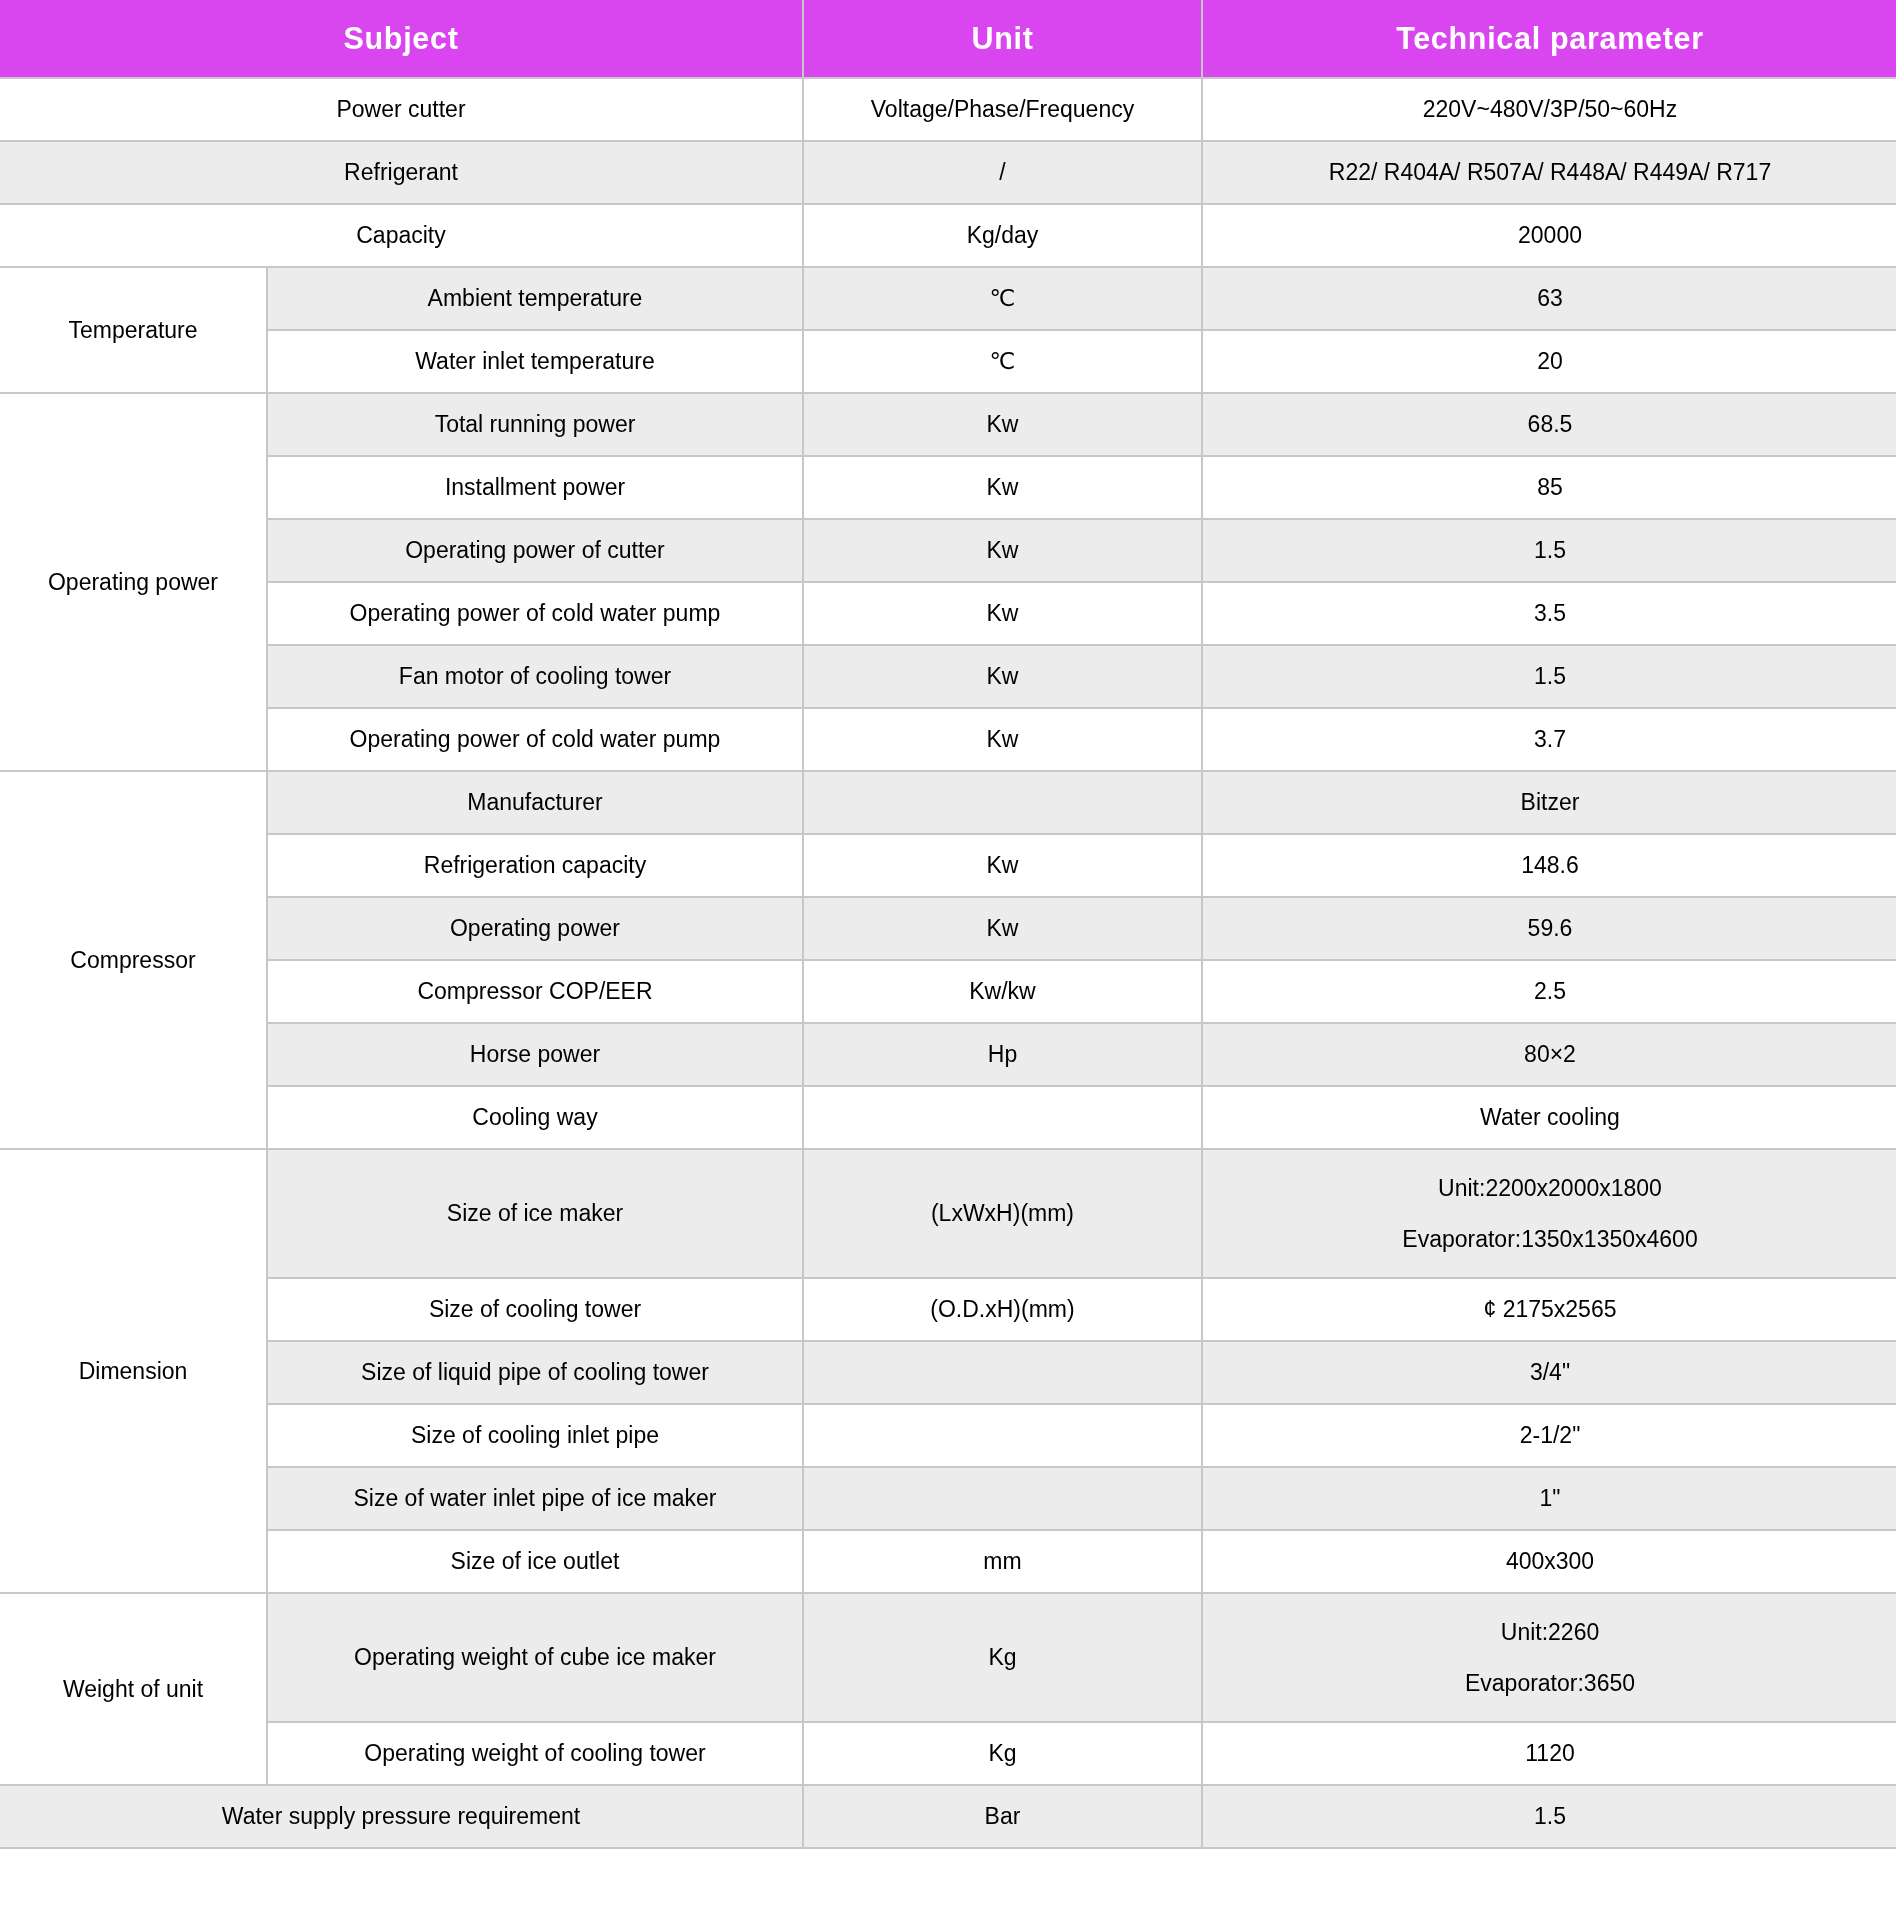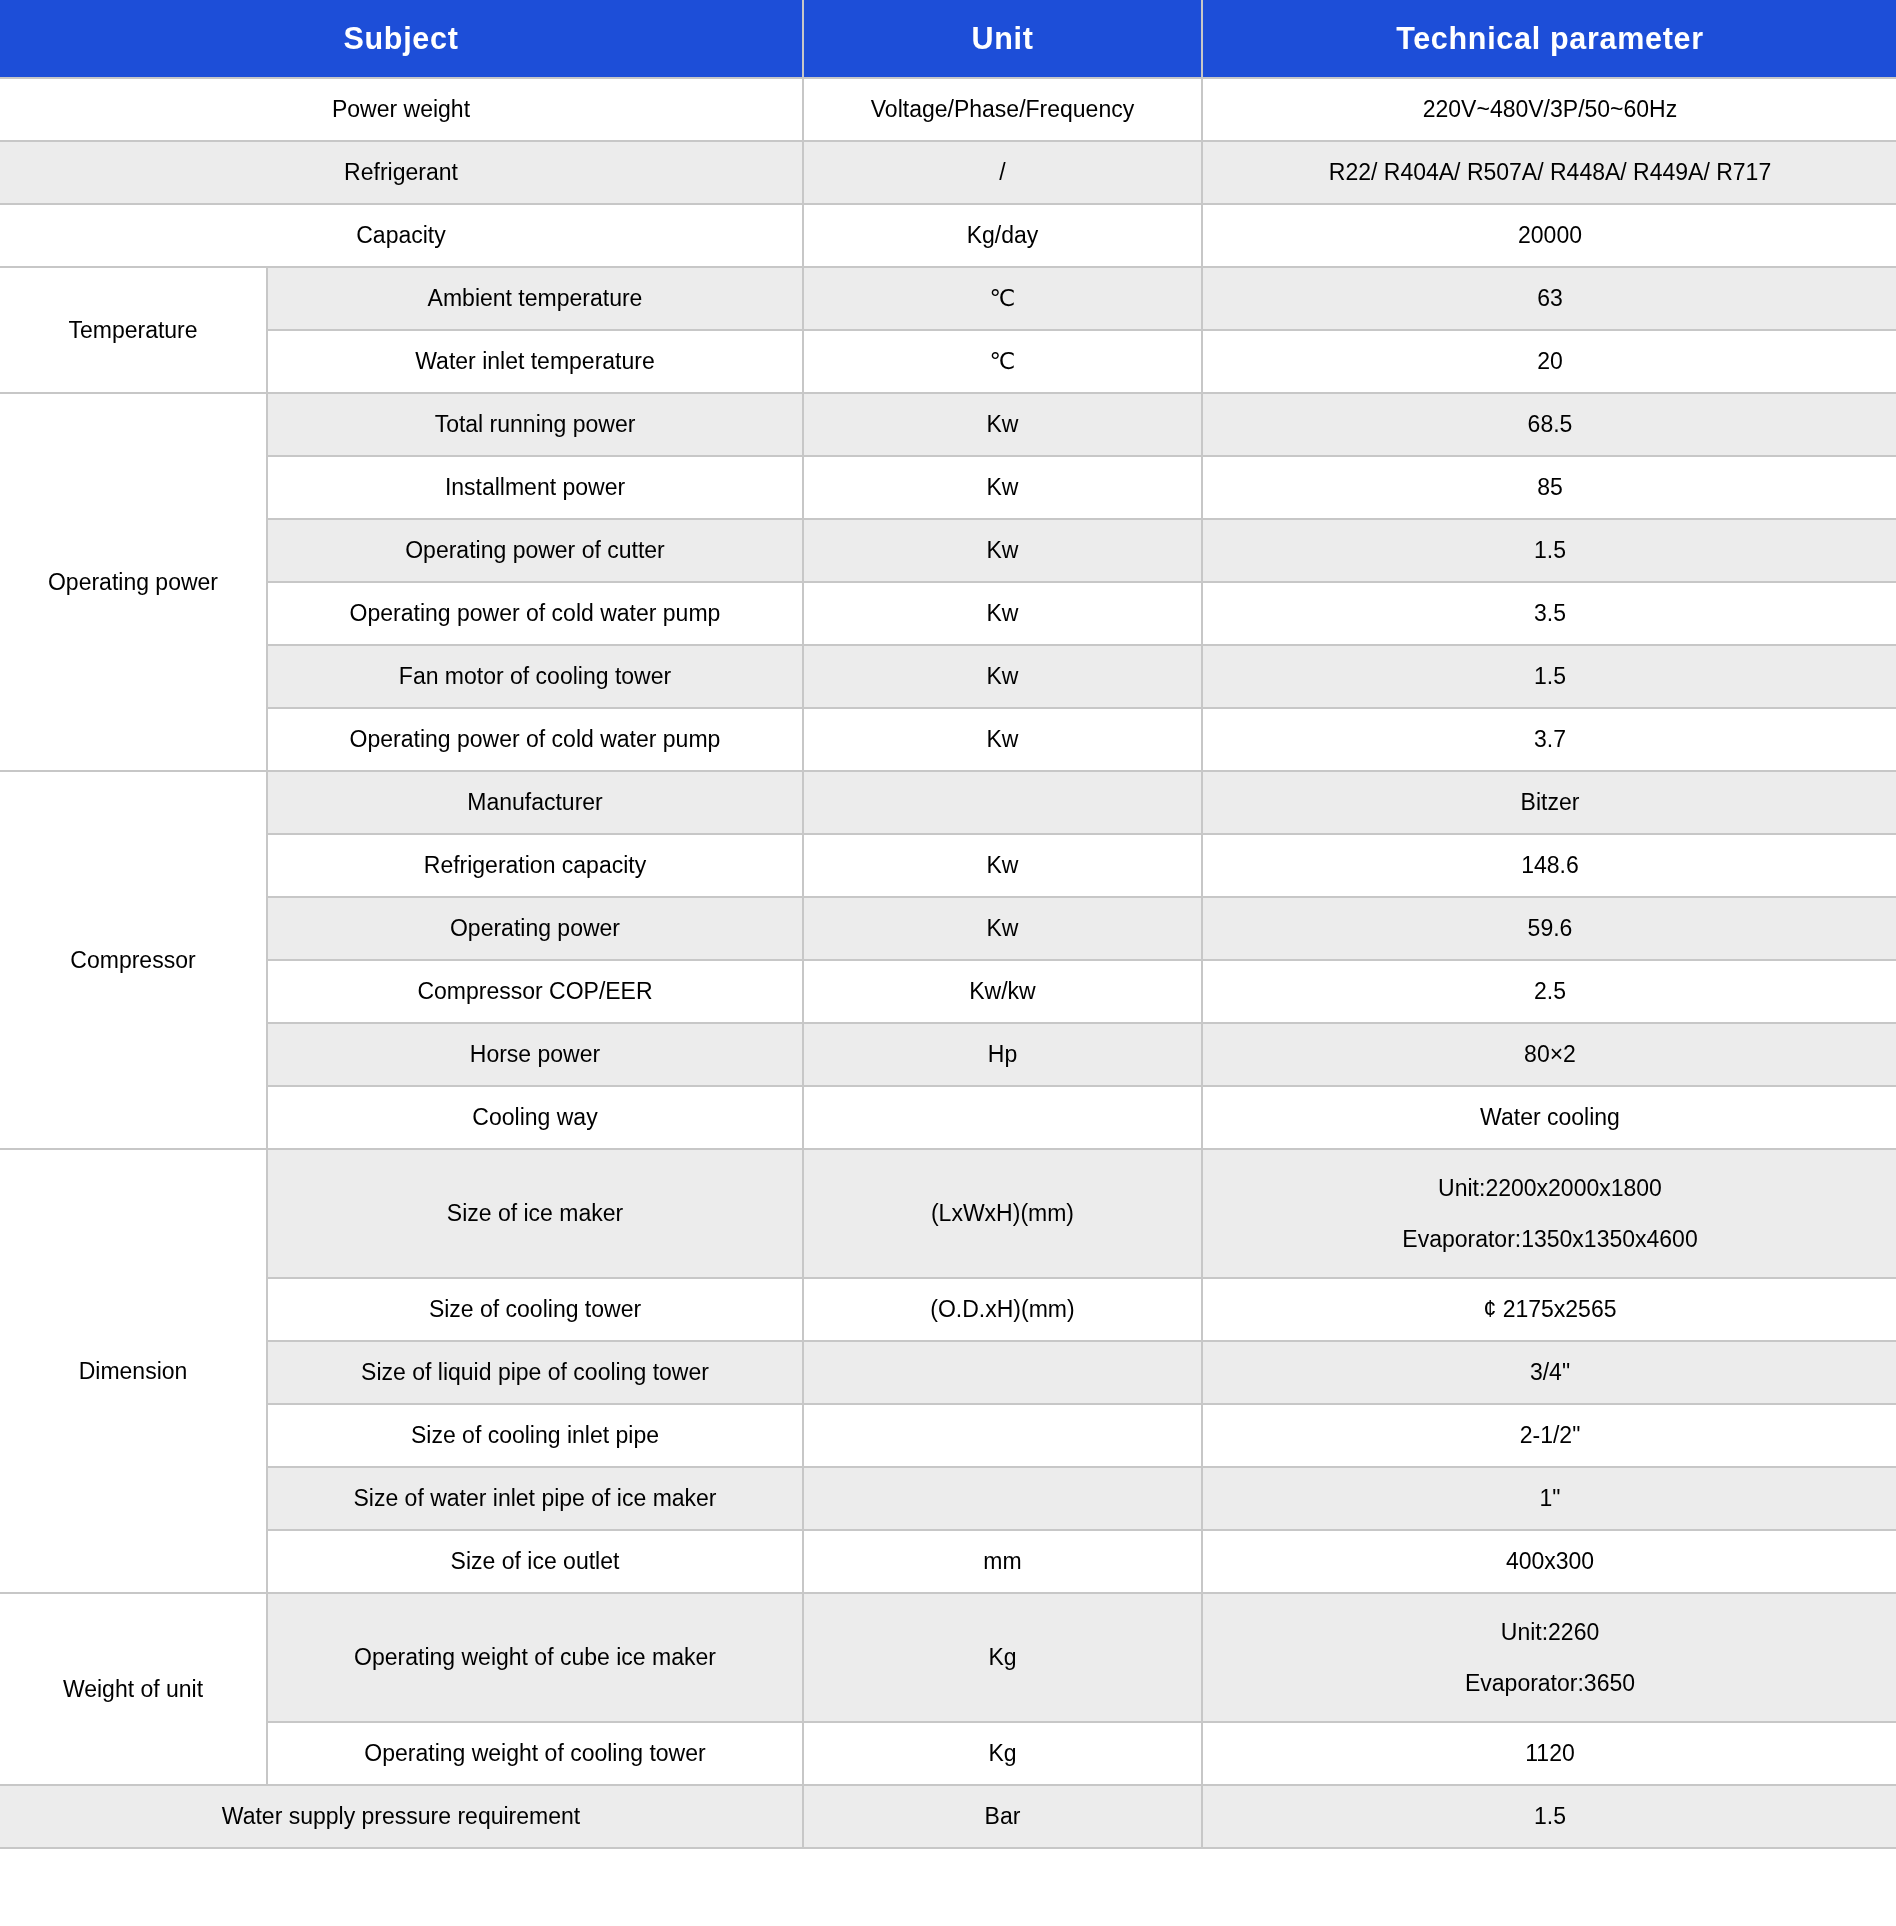--- a/index.html
+++ b/index.html
@@ -9,21 +9,21 @@
     border:2.2px solid #c7c7c7;
     text-align:center;
     vertical-align:middle;
     padding:0 4.5px;
     font-size:23px;
     color:#000000;
     background:#ffffff;
     overflow:hidden;
   }
   thead th {
-    background:#1d4ed8;
+    background:#d946ef;
     color:#ffffff;
     font-weight:bold;
     font-size:30.5px;
     letter-spacing:0.7px;
     border-top:none;
     height:77px;
   }
   th:first-child, td:first-child { border-left:none; }
   th:last-child,  td:last-child  { border-right:none;margin-left:20px; }
   tbody tr { height:63px; }
@@ -45,21 +45,21 @@
   </colgroup>
   <thead>
     <tr>
       <th colspan="2">Subject</th>
       <th>Unit</th>
       <th>Technical parameter</th>
     </tr>
   </thead>
   <tbody>
     <tr>
-      <td colspan="2">Power weight</td>
+      <td colspan="2">Power cutter</td>
       <td>Voltage/Phase/Frequency</td>
       <td>220V~480V/3P/50~60Hz</td>
     </tr>
     <tr>
       <td colspan="2">Refrigerant</td>
       <td>/</td>
       <td>R22/ R404A/ R507A/ R448A/ R449A/ R717</td>
     </tr>
     <tr>
       <td colspan="2">Capacity</td>

